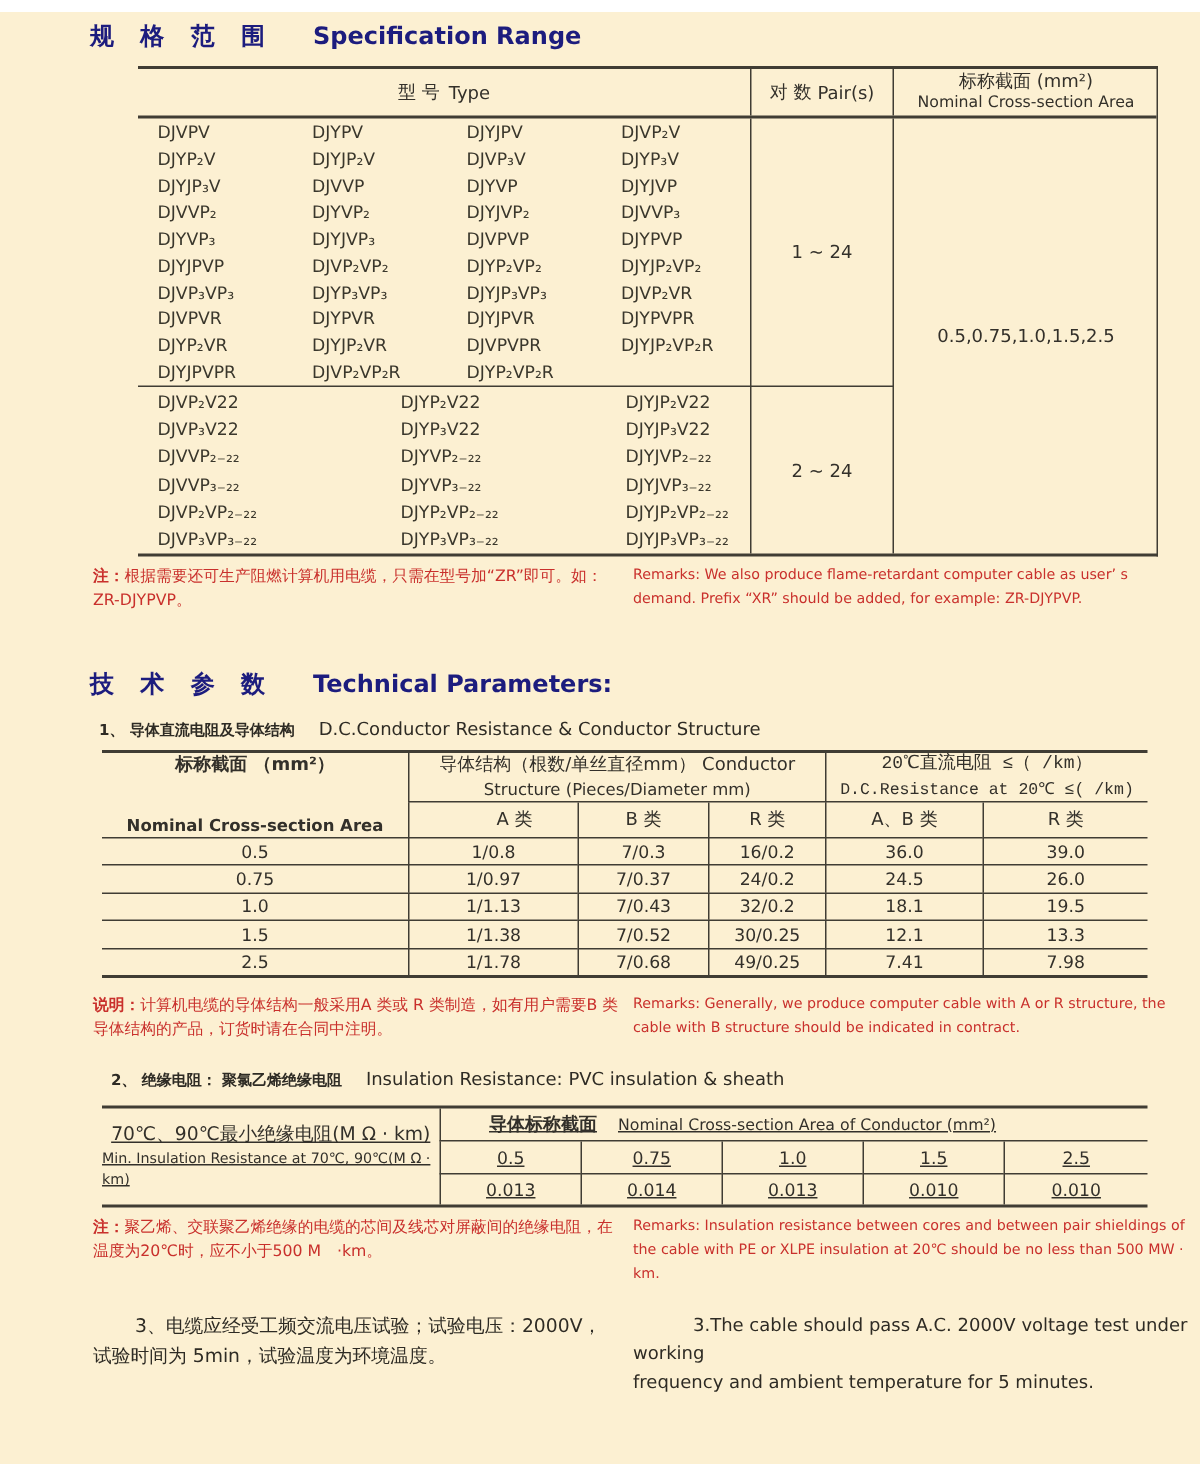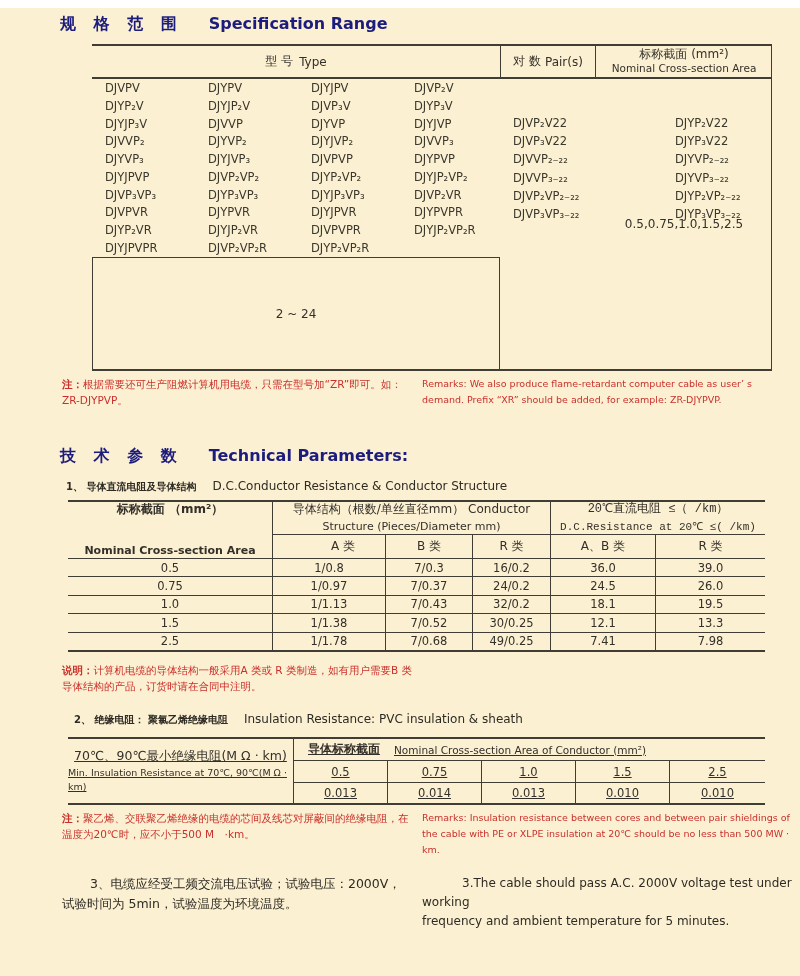--- a/index.html
+++ b/index.html
@@ -55,21 +55,21 @@
   .t1 .subh{grid-row:2;display:flex;align-items:center;justify-content:center;border-left:1.5px solid var(--line);font-size:12px;}
   .t1 .dcell{display:flex;align-items:center;justify-content:center;border-top:1.5px solid var(--line);}
   .t1 .dcell.bl{border-left:1.5px solid var(--line);}
 
   .t2{position:absolute;left:68px;top:729px;width:697px;display:grid;
       grid-template-columns:225px 94px 94px 94px 94px 96px;grid-template-rows:22px 21px 21px;
       border-top:2px solid var(--line);border-bottom:2px solid var(--line);font-size:11.5px;text-decoration:underline;}
   .t2 .leftcell{grid-column:1;grid-row:1 / span 3;display:flex;flex-direction:column;align-items:center;justify-content:center;line-height:1.5;}
   .t2 .leftcell .zh{font-size:12.5px;}
   .t2 .leftcell .sub{font-size:9.5px;}
-  .t2 .hdr{grid-column:2 / span 5;grid-row:1;display:flex;align-items:center;gap:14px;padding-left:14px;
+  .t2 .hdr{grid-column:2 / span 5;grid-row:1;display:flex;align-items:center;gap:14px;padding-left:32px;
       border-left:1.5px solid var(--line);border-bottom:1.5px solid var(--line);}
   .t2 .hdr .zh{font-weight:bold;font-size:12px;}
   .t2 .hdr .sub{font-size:10.5px;}
   .t2 .dcell{display:flex;align-items:center;justify-content:center;border-left:1.5px solid var(--line);}
   .t2 .r3{border-top:1.5px solid var(--line);}
 
   .final-item{position:absolute;top:866px;display:flex;color:#2e2b24;}
   .final-item .zh-col{width:352px;margin-left:62px;font-size:12.5px;line-height:1.6;text-indent:28px;}
   .final-item .zh-col .l2{text-indent:0;}
   .final-item .en-col{width:372px;margin-left:8px;font-size:12px;line-height:1.6;text-indent:40px;}
@@ -135,20 +135,21 @@
           <div class="model">DJYJPVR</div>
           <div class="model">DJYPVPR</div>
           <div class="model">DJYP₂VR</div>
           <div class="model">DJYJP₂VR</div>
           <div class="model">DJVPVPR</div>
           <div class="model">DJYJP₂VP₂R</div>
           <div class="model">DJYJPVPR</div>
           <div class="model">DJVP₂VP₂R</div>
           <div class="model">DJYP₂VP₂R</div>
         </div>
+      <div class="pairs-cell pairs-1">1 ~ 24</div>
       <div class="nominal-cell">0.5,0.75,1.0,1.5,2.5</div>
       <div class="models g2" id="g2-models">
           <div class="model">DJVP₂V22</div>
           <div class="model">DJYP₂V22</div>
           <div class="model">DJYJP₂V22</div>
           <div class="model">DJVP₃V22</div>
           <div class="model">DJYP₃V22</div>
           <div class="model">DJYJP₃V22</div>
           <div class="model">DJVVP₂₋₂₂</div>
           <div class="model">DJYVP₂₋₂₂</div>
@@ -227,20 +228,21 @@
       <div class="dcell" style="grid-area: 7 / 1;">2.5</div>
       <div class="dcell bl" style="grid-area: 7 / 2;">1/1.78</div>
       <div class="dcell bl" style="grid-area: 7 / 3;">7/0.68</div>
       <div class="dcell bl" style="grid-area: 7 / 4;">49/0.25</div>
       <div class="dcell bl" style="grid-area: 7 / 5;">7.41</div>
       <div class="dcell bl" style="grid-area: 7 / 6;">7.98</div>
     </div>
 
   <div class="note" style="top:654px;">
     <div class="zh-col"><b>说明：</b><span>计算机电缆的导体结构一般采用A 类或 R 类制造，如有用户需要B 类导体结构的产品，订货时请在合同中注明。</span></div>
+    <div class="en-col">Remarks:  Generally, we produce computer cable with A or R structure,  the cable with B structure should be indicated in contract.</div>
   </div>
 
   <div class="item-line" style="top:704px;left:74px;">
     <span class="zh">2、 绝缘电阻： 聚氯乙烯绝缘电阻</span>
     <span class="en">Insulation Resistance: PVC insulation &amp; sheath</span>
   </div>
 
   <div class="t2" id="t2">
     <div class="leftcell">
       <span class="zh">70℃、90℃最小绝缘电阻(M Ω · km)</span>

